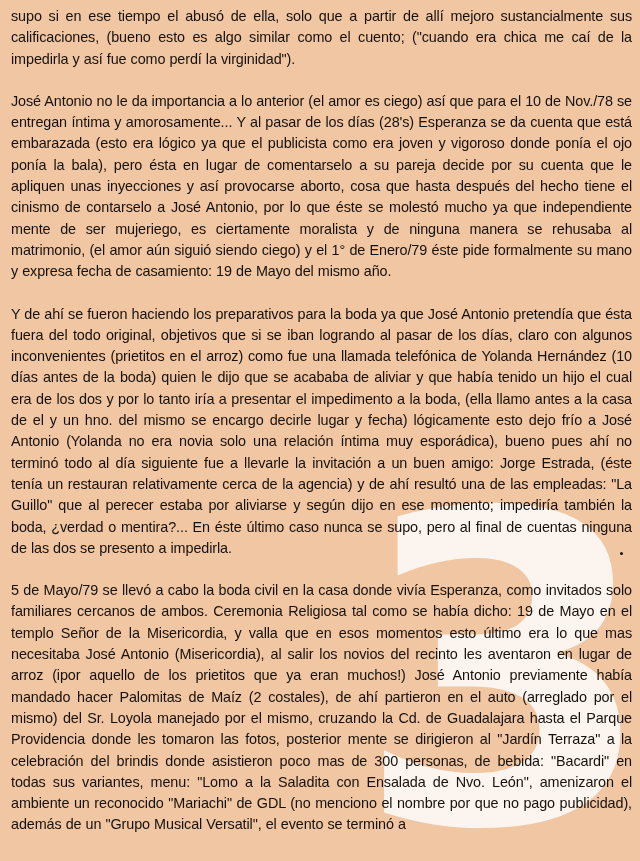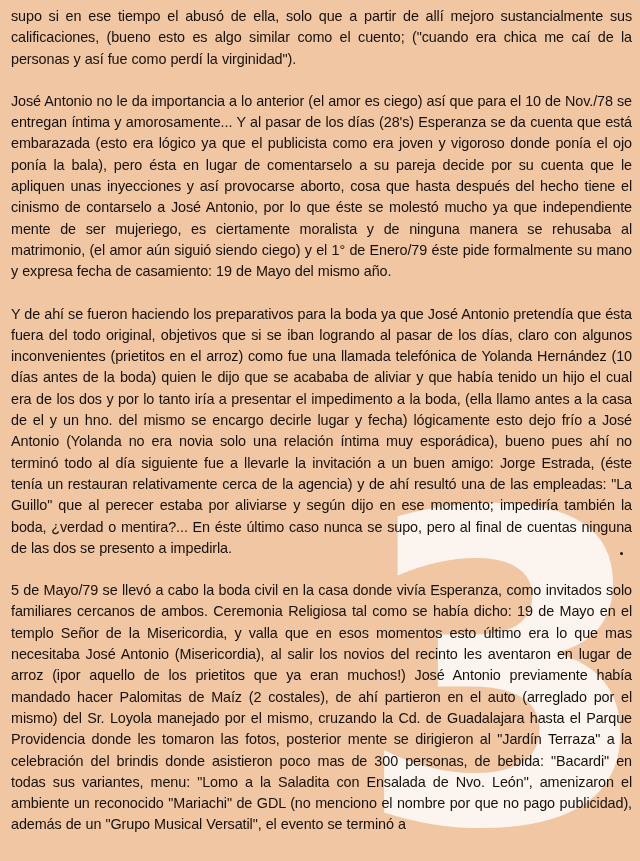--- a/index.html
+++ b/index.html
@@ -83,19 +83,19 @@
 </head>
 <body>
 
 <div id="page">
 
   <div id="watermark">3</div>
 
   <div id="stray-mark"></div>
 
   <div id="body-text">
-    <p class="para">supo si en ese tiempo el abusó de ella, solo que a partir de allí mejoro sustancialmente sus calificaciones, (bueno esto es  algo similar como el cuento; ("cuando era chica me caí de la personas y así fue como perdí la virginidad").</p>
+    <p class="para">supo si en ese tiempo el abusó de ella, solo que a partir de allí mejoro sustancialmente sus calificaciones, (bueno esto es  algo similar como el cuento; ("cuando era chica me caí de la impedirla y así fue como perdí la virginidad").</p>
     <p class="para">José Antonio no le da importancia a lo anterior (el amor es ciego) así que para el 10 de Nov./78 se entregan íntima y amorosamente... Y al pasar de los días (28's) Esperanza se da cuenta que está embarazada (esto era lógico ya que el publicista como era joven y vigoroso donde ponía el ojo ponía la bala), pero ésta en lugar de comentarselo a su pareja decide por su cuenta que le apliquen unas inyecciones y así provocarse aborto, cosa que hasta después del hecho tiene el cinismo de contarselo a José Antonio, por lo que éste se molestó mucho ya que independiente mente de ser mujeriego, es ciertamente moralista y de ninguna manera se rehusaba al matrimonio, (el amor aún siguió siendo ciego) y el 1° de Enero/79 éste pide formalmente su mano y expresa fecha de casamiento: 19 de Mayo del mismo año.</p>
     <p class="para tight">Y de ahí se fueron haciendo los preparativos para la boda ya que José Antonio pretendía que ésta fuera del todo original, objetivos que si se iban logrando al pasar de los días, claro con algunos inconvenientes (prietitos en el arroz) como fue una llamada telefónica de Yolanda Hernández (10 días antes de la boda) quien le dijo que se acababa de aliviar y que había tenido un hijo el cual era de los dos y por lo tanto iría a presentar el impedimento a la boda, (ella llamo antes a la casa de el y un hno. del mismo se encargo decirle lugar y fecha)  lógicamente esto dejo frío a José Antonio (Yolanda no era novia solo una relación íntima muy esporádica), bueno pues ahí no terminó todo al día siguiente fue a llevarle la invitación a un buen amigo: Jorge Estrada, (éste tenía un restauran relativamente cerca de la agencia) y de ahí resultó una de las empleadas: "La Guillo" que al perecer estaba por aliviarse y según dijo en ese momento; impediría también la boda, ¿verdad o mentira?... En éste último caso nunca se supo, pero al final de cuentas ninguna de las dos se presento a impedirla.</p>
     <p class="para">5 de Mayo/79 se llevó a cabo la boda civil en la casa donde vivía Esperanza, como invitados solo familiares cercanos de ambos. Ceremonia Religiosa tal como se había dicho: 19 de Mayo en el templo Señor de la Misericordia, y valla que en esos momentos esto último era lo que mas necesitaba José Antonio (Misericordia), al salir los novios del recinto les aventaron en lugar de arroz (ipor aquello de los prietitos que ya eran muchos!) José Antonio previamente había mandado hacer Palomitas de Maíz (2 costales), de ahí partieron en el auto (arreglado por el mismo) del Sr. Loyola manejado por el mismo, cruzando la Cd. de Guadalajara hasta el Parque Providencia donde les tomaron las fotos, posterior mente se dirigieron al "Jardín Terraza" a la celebración del brindis donde asistieron poco mas de 300 personas, de bebida: "Bacardi" en todas sus variantes, menu: "Lomo a la Saladita con Ensalada de Nvo. León", amenizaron el ambiente un reconocido "Mariachi" de GDL (no menciono el nombre por que no pago publicidad), además de un "Grupo Musical Versatil", el evento se terminó a</p>
   </div>
 
 </div>
 
 </body></html>

